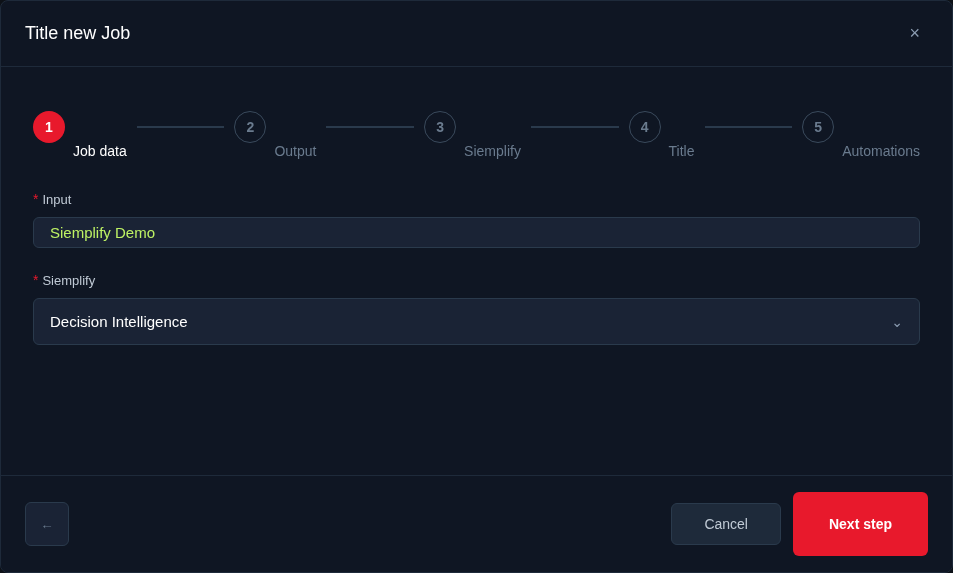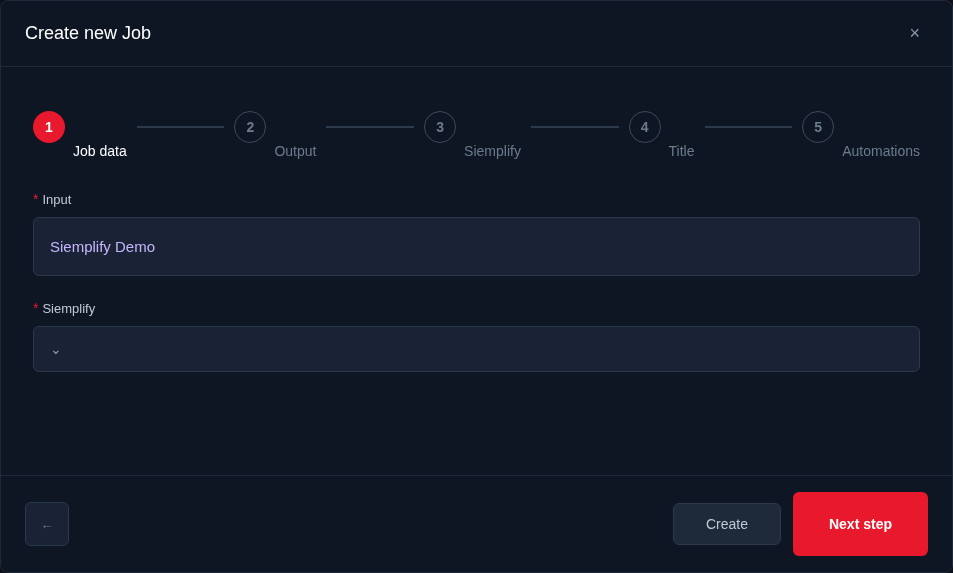--- a/index.html
+++ b/index.html
@@ -129,22 +129,22 @@
     .required-star {
       color: #e8192c;
       font-size: 14px;
     }
 
     .text-input {
       width: 100%;
       background: #1a2335;
       border: 1px solid #2a3a4c;
       border-radius: 6px;
-      padding: 20px 16px;
-      color: #c4b5fd;
+      padding: 6px 16px;
+      color: #bef264;
       font-size: 15px;
       outline: none;
       margin-bottom: 24px;
     }
 
     .select-wrapper {
       position: relative;
       width: 100%;
     }
 
@@ -218,21 +218,21 @@
       font-weight: 600;
       cursor: pointer;
     }
   </style>
 </head>
 <body>
 
 <div class="modal">
 
   <div class="modal-header">
-    <span class="modal-title">Create new Job</span>
+    <span class="modal-title">Title new Job</span>
     <button class="close-btn">×</button>
   </div>
 
   <div class="modal-body">
 
     
     <div class="stepper">
 
       <div class="step">
         <div class="step-circle active">
@@ -286,29 +286,30 @@
     </div>
     <input class="text-input" type="text" value="Siemplify Demo" placeholder="Enter title" style="">
 
     
     <div class="field-label">
       <span class="required-star">*</span>
       <span>Siemplify</span>
     </div>
     <div class="select-wrapper">
       <div class="select-display">
+        <span>Decision Intelligence</span>
         <span class="chevron-down">⌄</span>
       </div>
     </div>
 
   </div>
 
   <div class="modal-footer">
     <button class="back-btn">
       <span>←</span>
     </button>
     <div class="footer-right">
-      <button class="cancel-btn">Create</button>
+      <button class="cancel-btn">Cancel</button>
       <button class="next-btn">Next step</button>
     </div>
   </div>
 
 </div>
 
 </body></html>

